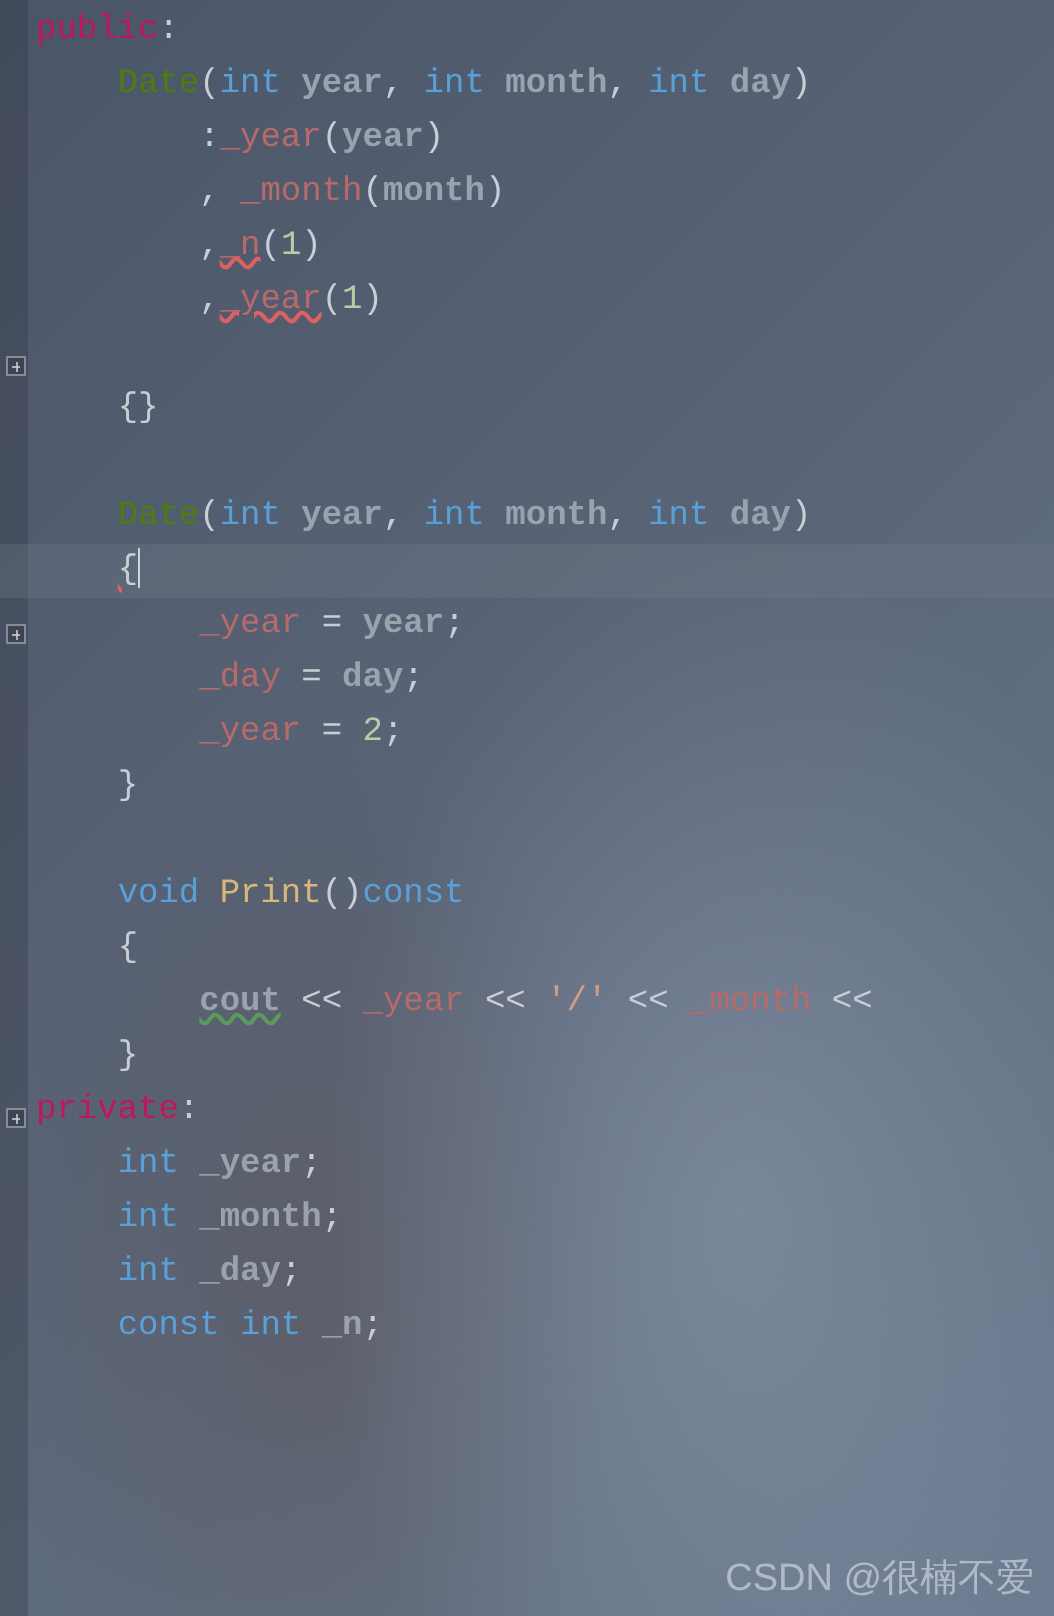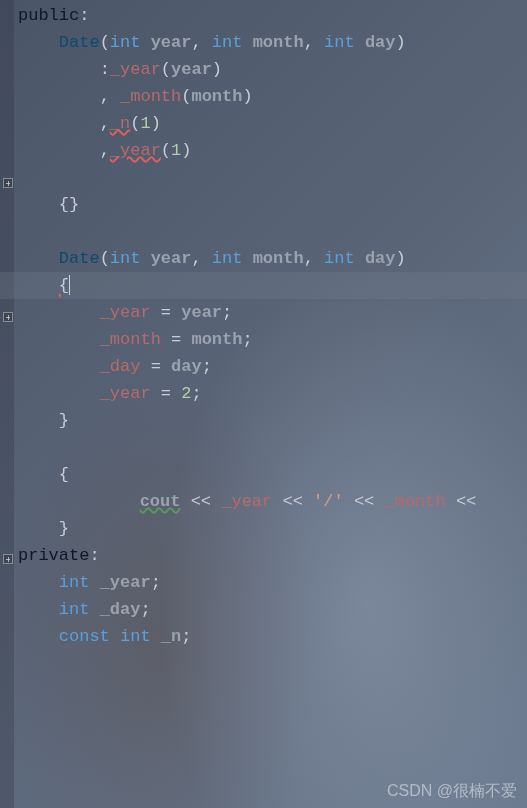--- a/index.html
+++ b/index.html
@@ -65,51 +65,50 @@
     }
     .cursor {
       display: inline-block;
       width: 1px;
       height: 20px;
       background: rgba(220,225,235,0.9);
       vertical-align: middle;
       margin-top: -2px;
     }
     
-    .kw-access { color: #0f172a; }
+    .kw-access { color: #be185d; }
     .kw-type   { color: #5aa0d8; }
     .kw-const  { color: #5aa0d8; }
     .colon     { color: #c9ced6; }
-    .classcall { color: #0c4a6e; }
+    .classcall { color: #4d7c0f; }
     .func      { color: #d8b778; }
     .param     { color: #9aa2ad; font-weight: bold; }
     .member    { color: #b86a6a; }
     .punct     { color: #c9ced6; }
     .op        { color: #c9ced6; }
     .num       { color: #b5cea8; }
     .char      { color: #d69d85; }
     .underline-err {
       text-decoration-line: underline;
       text-decoration-style: wavy;
       text-decoration-color: #e06060;
       text-decoration-thickness: 1.5px;
     }
     .underline-warn {
       text-decoration-line: underline;
       text-decoration-style: wavy;
       text-decoration-color: #5a9a5a;
       text-decoration-thickness: 1.5px;
-      margin-left: 40px;
     }
     .watermark {
       position: absolute;
       right: 10px;
       bottom: 6px;
       color: rgba(230,235,240,0.55);
-      font-size: 16px;
+      font-size: 19px;
       font-family: sans-serif;
     }
   </style>
 </head>
 <body>
 
 <div class="bg-overlay"></div>
 <div class="gutter">
   <div class="fold" style="top:178px"></div>
   <div class="fold" style="top:312px"></div>
@@ -136,42 +135,43 @@
 <div class="line">    <span class="punct">{}</span></div>
 
 <div class="line"> </div>
 
 <div class="line">    <span class="classcall">Date</span><span class="punct">(</span><span class="kw-type">int</span> <span class="param">year</span><span class="punct">,</span> <span class="kw-type">int</span> <span class="param">month</span><span class="punct">,</span> <span class="kw-type">int</span> <span class="param">day</span><span class="punct">)</span></div>
 
 <div class="line current">    <span class="punct underline-err">{</span><span class="cursor"></span></div>
 
 <div class="line">        <span class="member">_year</span> <span class="op">=</span> <span class="param">year</span><span class="punct">;</span></div>
 
-<div class="line">        <span class="member">_month</span> <span class="op">=</span> <span class="param">month</span><span class="punct">;</span></div>
 
 <div class="line">        <span class="member">_day</span> <span class="op">=</span> <span class="param">day</span><span class="punct">;</span></div>
 
 <div class="line">        <span class="member">_year</span> <span class="op">=</span> <span class="num">2</span><span class="punct">;</span></div>
 
 
 <div class="line">    <span class="punct">}</span></div>
 
 <div class="line"> </div>
 
+<div class="line">    <span class="kw-type">void</span> <span class="func">Print</span><span class="punct">(</span><span class="punct">)</span><span class="kw-const">const</span></div>
 
 <div class="line">    <span class="punct">{</span></div>
 
 <div class="line">        <span class="param underline-warn">cout</span> <span class="op">&lt;&lt;</span> <span class="member">_year</span> <span class="op">&lt;&lt;</span> <span class="char">'/'</span> <span class="op">&lt;&lt;</span> <span class="member">_month</span> <span class="op">&lt;&lt;</span></div>
 
 <div class="line">    <span class="punct">}</span></div>
 
 <div class="line"><span class="kw-access">private</span><span class="colon">:</span></div>
 
 <div class="line">    <span class="kw-type">int</span> <span class="param">_year</span><span class="punct">;</span></div>
 
+<div class="line">    <span class="kw-type">int</span> <span class="param">_month</span><span class="punct">;</span></div>
 
 <div class="line">    <span class="kw-type">int</span> <span class="param">_day</span><span class="punct">;</span></div>
 
 <div class="line">    <span class="kw-const">const</span> <span class="kw-type">int</span> <span class="param">_n</span><span class="punct">;</span></div>
 
 </div>
 
 <div class="watermark">CSDN @很楠不爱</div>
 
 </body></html>

